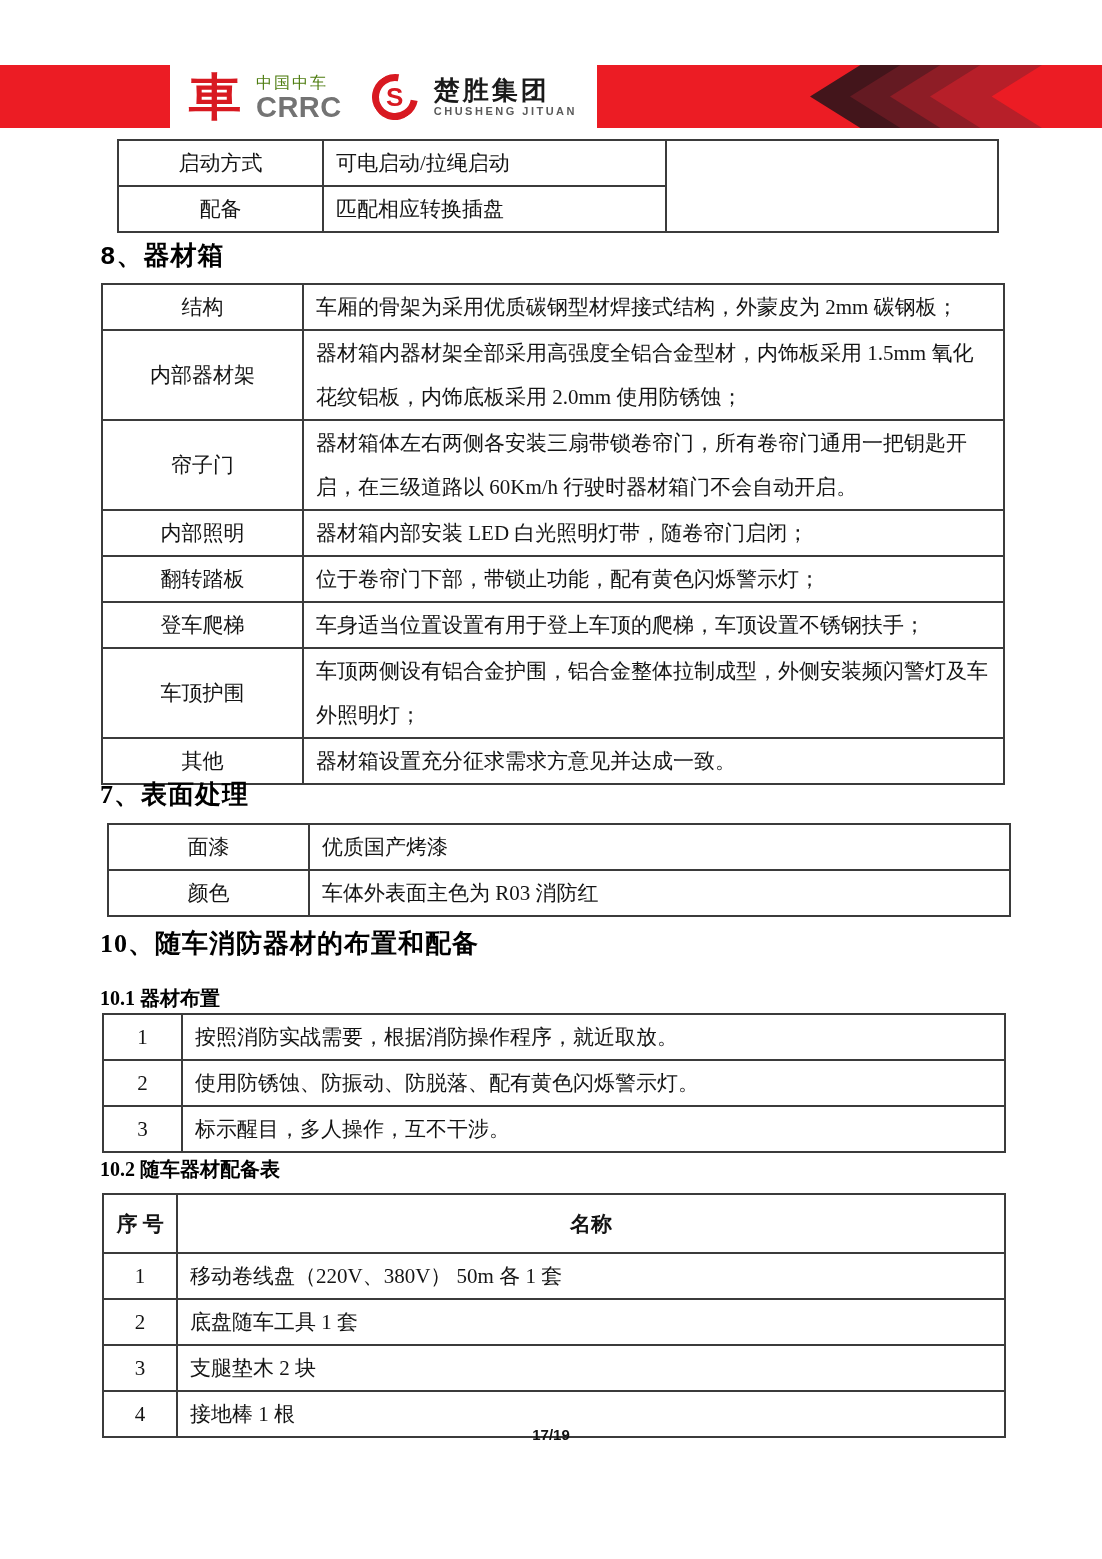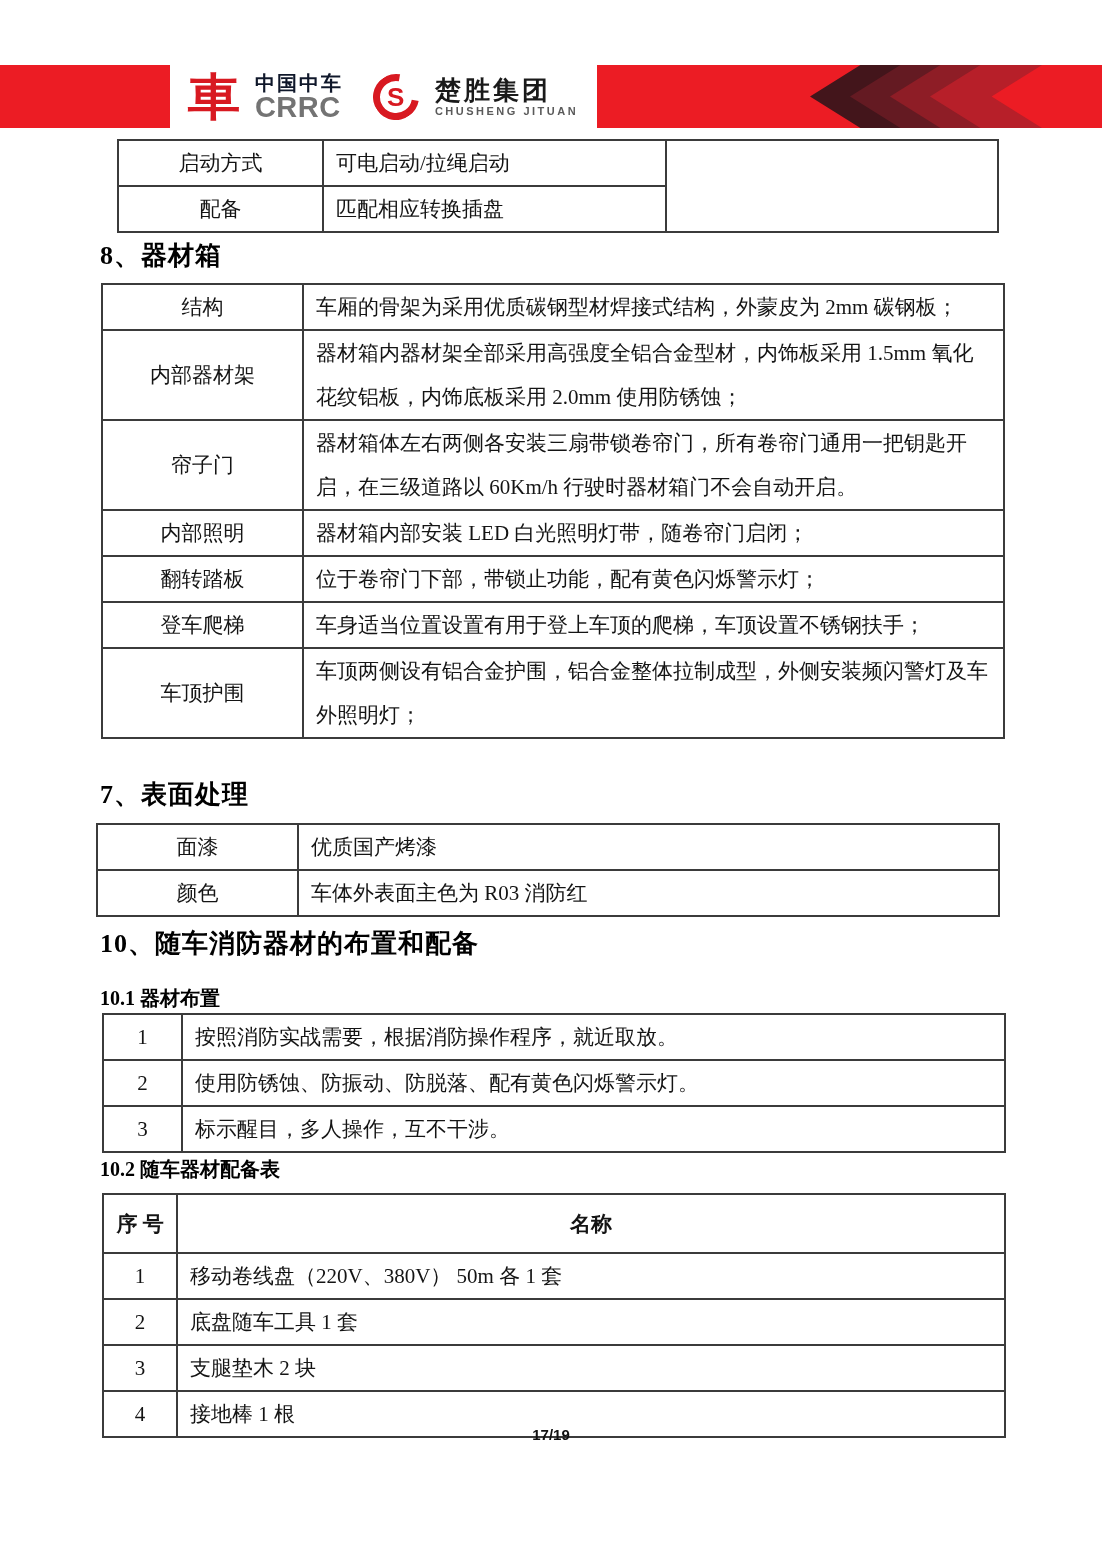--- a/index.html
+++ b/index.html
@@ -15,21 +15,21 @@
   .band { top:65px; left:0; width:1102px; height:63px; background:#EC1C24; overflow:hidden; }
   .logo-box {
     position:absolute; left:170px; top:0; width:427px; height:63px; background:#ffffff;
     display:flex; align-items:center; justify-content:center; gap:16px;
   }
   .crrc-glyph {
     font-size:50px; line-height:50px; font-weight:700; color:#D81921;
     font-family:"DejaVu Serif",serif; transform:scaleX(1.05);
   }
   .logo-text-col { display:flex; flex-direction:column; justify-content:center; }
-  .crrc-cn { font-size:20px; line-height:22px; font-weight:700; color:#0f172a; letter-spacing:2px;
+  .crrc-cn { font-size:16px; line-height:22px; font-weight:400; color:#4d7c0f; letter-spacing:2px;
              font-family:"Liberation Sans","DejaVu Sans",sans-serif; }
   .crrc-en { font-size:29px; line-height:27px; font-weight:800; color:#737373; letter-spacing:0.5px;
              font-family:"Liberation Sans","DejaVu Sans",sans-serif; }
   .cs-ring {
     width:46px; height:46px; border:7px solid #D81921; border-radius:50%;
     border-right-color:transparent; transform:rotate(-35deg);
     display:flex; align-items:center; justify-content:center; flex:0 0 auto; margin-left:14px;
   }
   .cs-ring-s {
     transform:rotate(35deg); color:#D81921; font-weight:700; font-size:26px; line-height:26px;
@@ -100,21 +100,21 @@
     <td class="value-cell">可电启动/拉绳启动</td>
     <td class="empty-cell" rowspan="2"></td>
   </tr>
   <tr style="height:45px">
     <td class="label-cell">配备</td>
     <td class="value-cell">匹配相应转换插盘</td>
   </tr>
 </tbody>
   </table>
 
-<div class="abs h-major" style="top:238px; left:100px;">8、器材箱</div>
+<div class="abs h-major" style="top:238px; left:100px;font-family:Liberation Mono, monospace;">8、器材箱</div>
 
 <table class="abs" style="top:283px; left:101px; width:902px;padding-left:40px;">
   <colgroup>
       <col style="width:201px">
       <col style="width:701px">
     </colgroup>
   <tbody>
       <tr style="height:42px">
     <td class="label-cell">结构</td>
     <td class="value-cell">车厢的骨架为采用优质碳钢型材焊接式结构，外蒙皮为 2mm 碳钢板；</td>
@@ -136,26 +136,30 @@
     <td class="value-cell">位于卷帘门下部，带锁止功能，配有黄色闪烁警示灯；</td>
   </tr>
   <tr style="height:44px">
     <td class="label-cell">登车爬梯</td>
     <td class="value-cell">车身适当位置设置有用于登上车顶的爬梯，车顶设置不锈钢扶手；</td>
   </tr>
   <tr style="height:88px">
     <td class="label-cell">车顶护围</td>
     <td class="value-cell">车顶两侧设有铝合金护围，铝合金整体拉制成型，外侧安装频闪警灯及车外照明灯；</td>
   </tr>
+  <tr style="height:45px">
+    <td class="label-cell">其他</td>
+    <td class="value-cell">器材箱设置充分征求需求方意见并达成一致。</td>
+  </tr>
 </tbody>
   </table>
 
 <div class="abs h-major" style="top:777px; left:100px;">7、表面处理</div>
 
-<table class="abs" style="top:823px; left:96px; width:902px;">
+<table class="abs" style="top:823px; left:107px; width:902px;">
   <colgroup>
       <col style="width:201px">
       <col style="width:701px">
     </colgroup>
   <tbody>
       <tr style="height:44px">
     <td class="label-cell">面漆</td>
     <td class="value-cell">优质国产烤漆</td>
   </tr>
   <tr style="height:44px">

